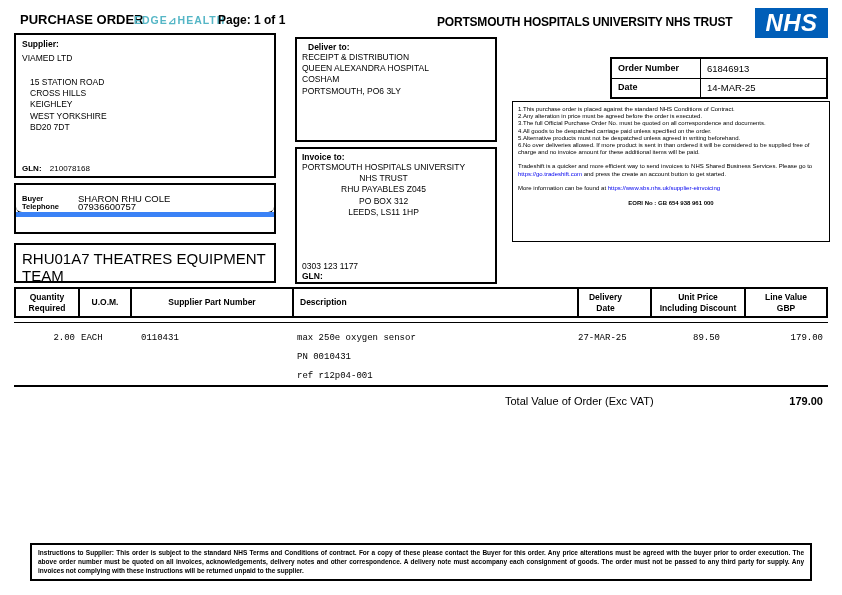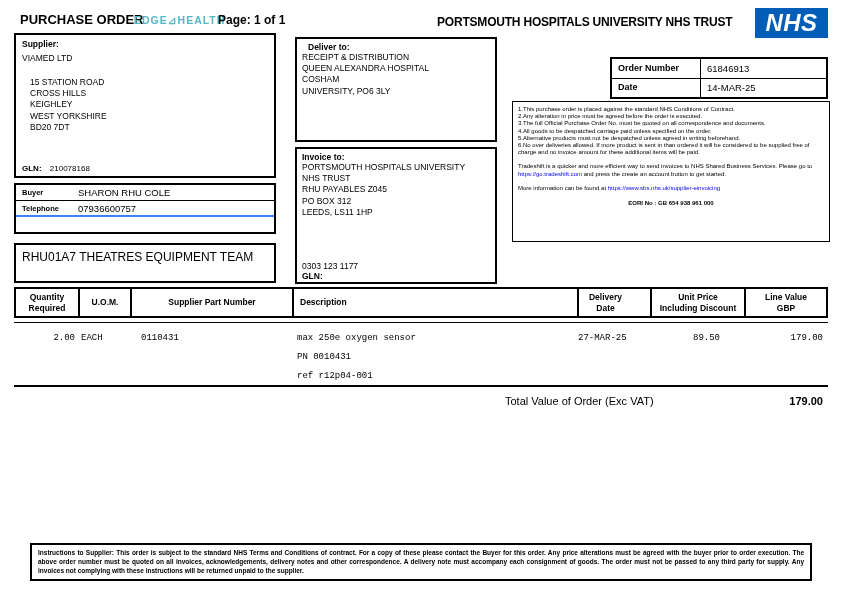--- a/index.html
+++ b/index.html
@@ -49,45 +49,45 @@
       <div class="addr-line">WEST YORKSHIRE</div>
       <div class="addr-line">BD20 7DT</div>
     </div>
     <div class="abs" style="left:6px;top:129px;font-size:8px;">
       <span class="bold">GLN:</span>
       <span style="margin-left:6px;">210078168</span>
     </div>
   </div>
 
   <div class="box" style="left:14px;top:183px;width:262px;height:51px;">
-    <div class="buyer-row" style="top:0;height:16px;border-bottom:1px solid #000;">
+    <div class="buyer-row" style="top:0;height:28px;border-bottom:1px solid #000;border-radius:6px;">
       <span class="buyer-label">Buyer</span>
       <span class="buyer-value">SHARON RHU COLE</span>
     </div>
-    <div class="buyer-row" style="top:16px;height:16px;border-bottom:2px solid #3b82f6;">
+    <div class="buyer-row" style="top:16px;height:16px;border-bottom:5px solid #3b82f6;">
       <span class="buyer-label">Telephone</span>
       <span class="buyer-value">07936600757</span>
     </div>
   </div>
 
   <div class="box" style="left:14px;top:243px;width:262px;height:40px;">
-    <div class="abs" style="left:6px;top:5px;font-size:12px;">RHU01A7 THEATRES EQUIPMENT TEAM</div>
+    <div class="abs" style="left:6px;top:5px;font-size:15px;">RHU01A7 THEATRES EQUIPMENT TEAM</div>
   </div>
 
   <div class="box" style="left:295px;top:37px;width:202px;height:105px;">
     <div class="abs bold" style="left:5px;top:3px;font-size:8.5px;padding-left:6px;">Deliver to:</div>
     <div class="abs" style="left:5px;top:13px;">
       <div class="addr-line">RECEIPT &amp; DISTRIBUTION</div>
       <div class="addr-line">QUEEN ALEXANDRA HOSPITAL</div>
       <div class="addr-line">COSHAM</div>
-      <div class="addr-line">UNIVERSITY, PO6 3LY</div>
+      <div class="addr-line">PORTSMOUTH, PO6 3LY</div>
     </div>
   </div>
 
-  <div class="box" style="left:295px;top:147px;width:202px;height:137px;">
+  <div class="box" style="left:295px;top:147px;width:202px;height:137px;text-align:center;">
     <div class="abs bold" style="left:5px;top:3px;font-size:8.5px;">Invoice to:</div>
     <div class="abs" style="left:5px;top:13px;">
       <div class="addr-line">PORTSMOUTH HOSPITALS UNIVERSITY</div>
       <div class="addr-line">NHS TRUST</div>
       <div class="addr-line">RHU PAYABLES Z045</div>
       <div class="addr-line">PO BOX 312</div>
       <div class="addr-line">LEEDS, LS11 1HP</div>
     </div>
     <div class="abs" style="left:5px;top:112px;font-size:8.5px;">0303 123 1177</div>
     <div class="abs bold" style="left:5px;top:122px;font-size:8.5px;">GLN:</div>

